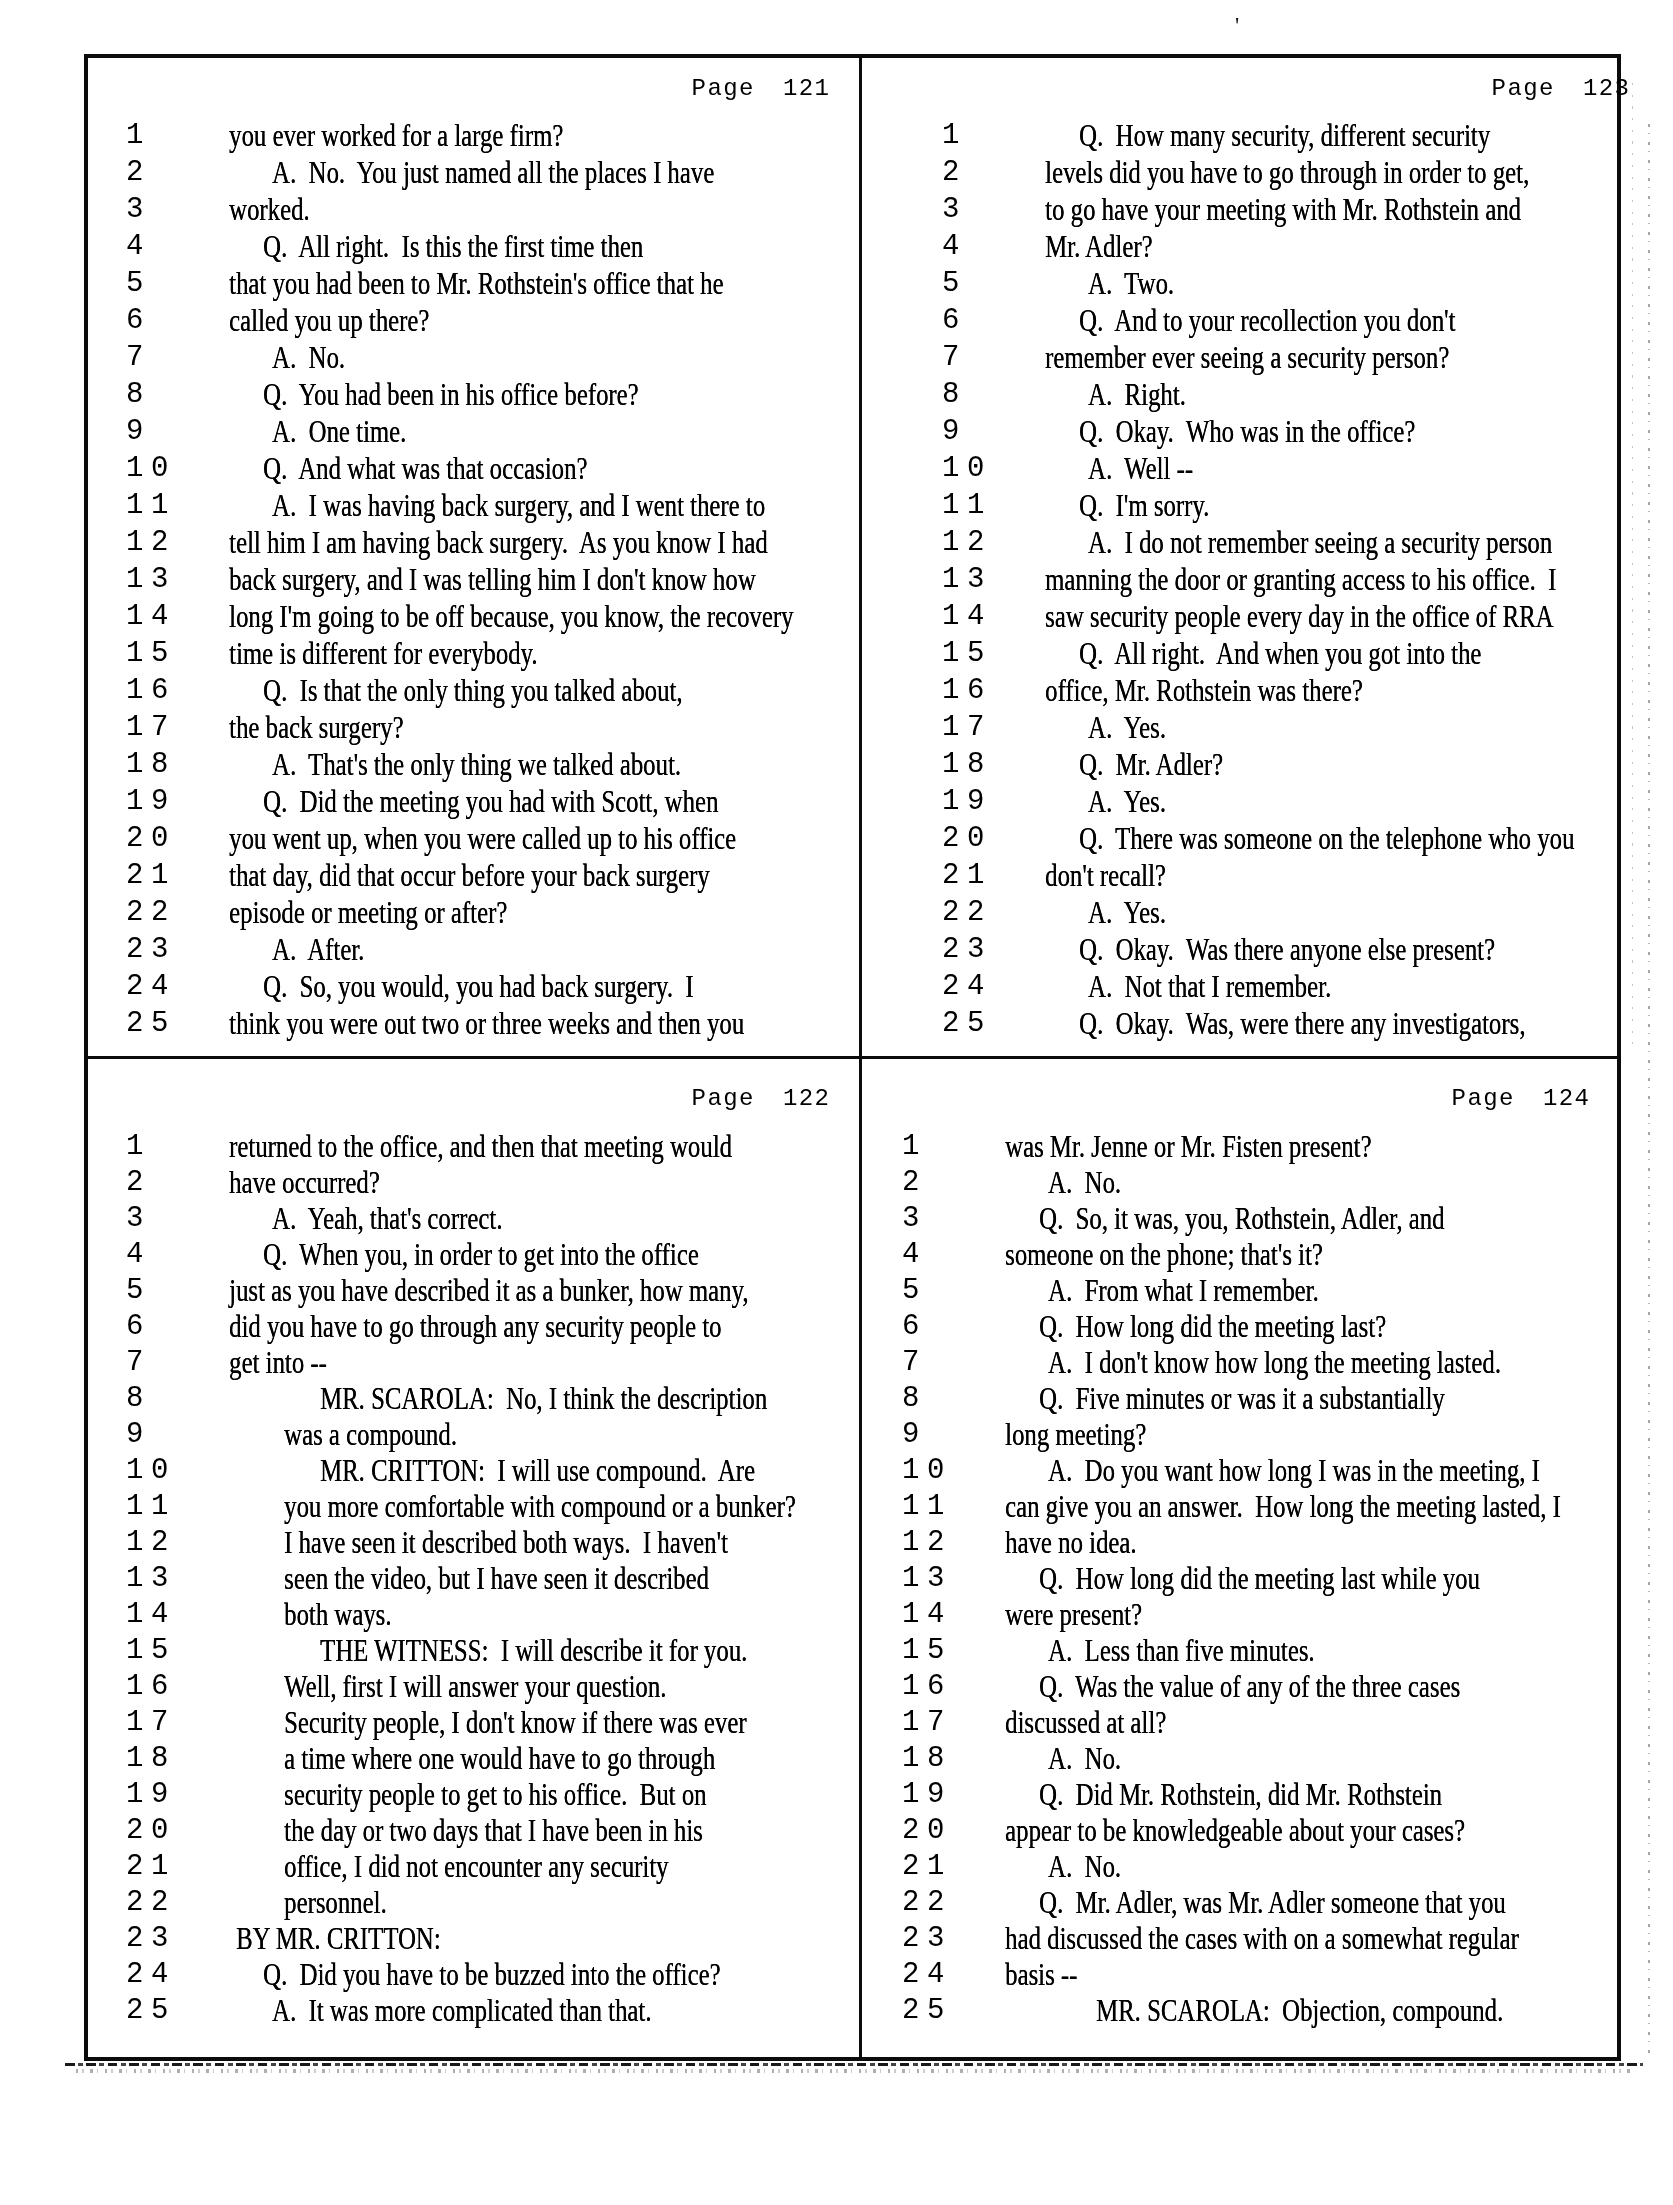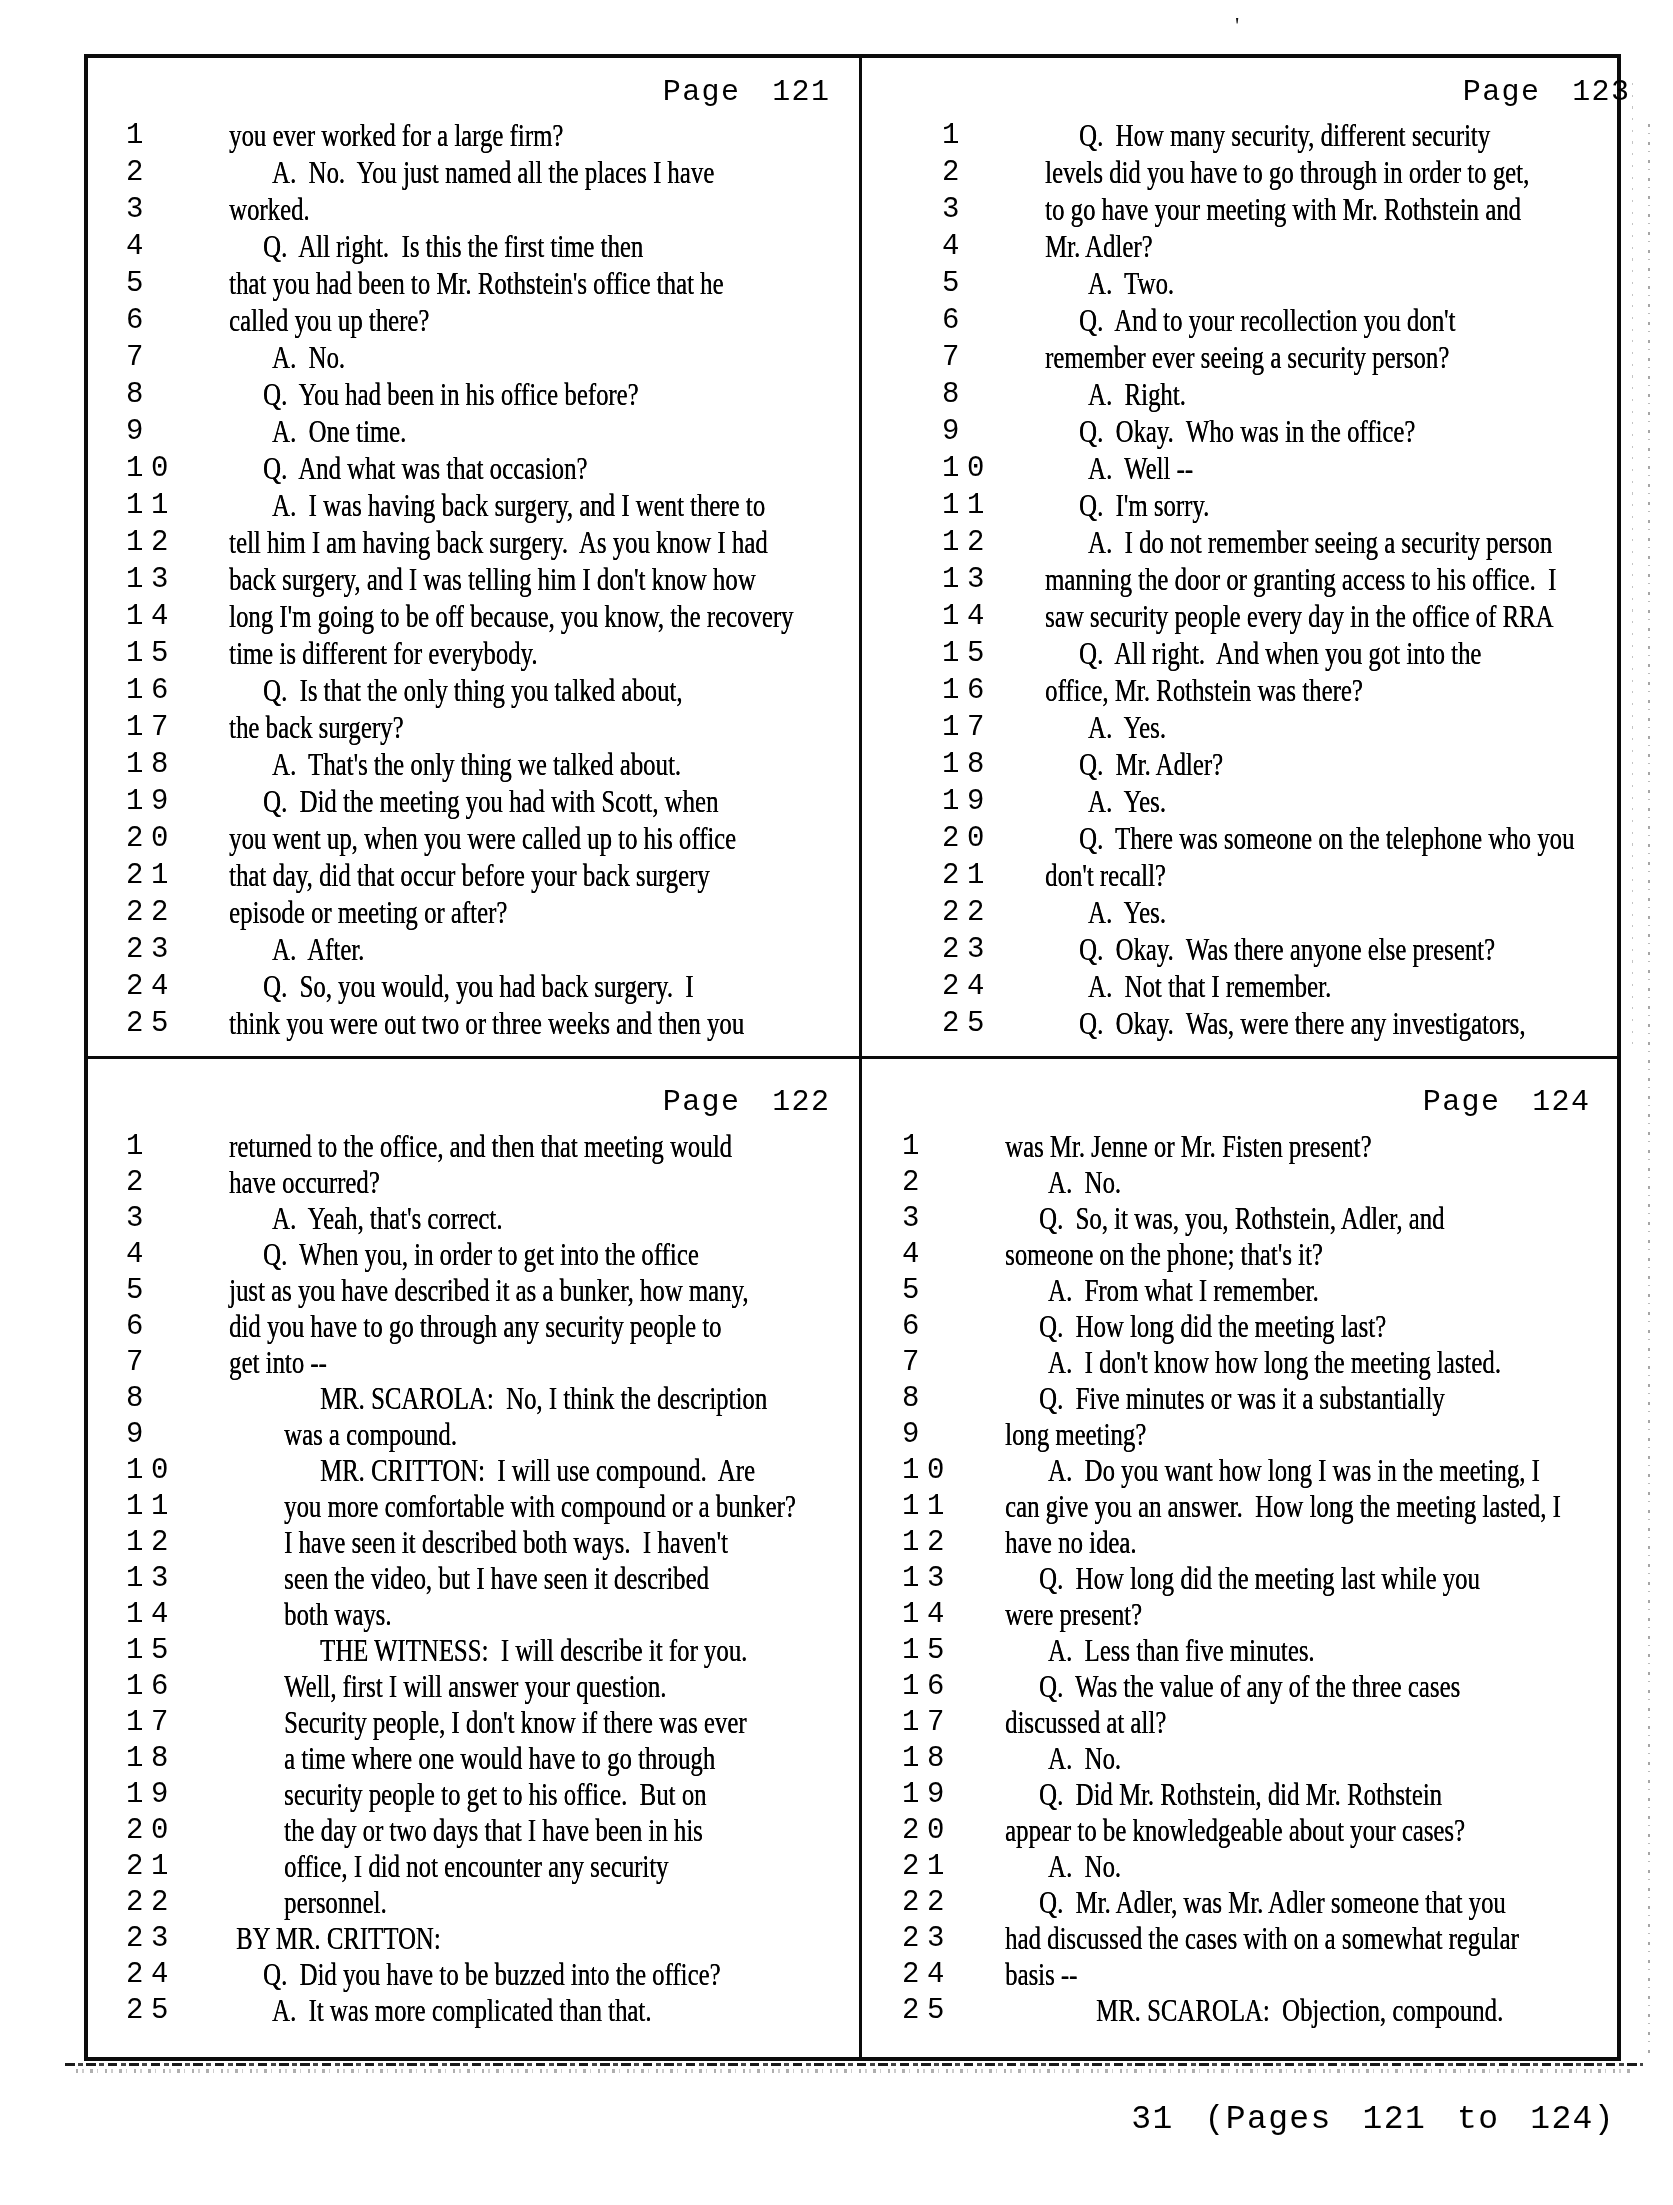--- a/index.html
+++ b/index.html
@@ -20,21 +20,21 @@
   .vdivider{position:absolute;left:859px;top:58px;width:3.4px;height:1999px;background:#0b0b0b;}
   .hdivider{position:absolute;left:84px;top:1056px;width:1537px;height:3.4px;background:#0b0b0b;}
   .quad{position:absolute;overflow:hidden;}
   .quad-121{left:88px;top:58px;width:770px;height:999px;}
   .quad-123{left:904px;top:58px;width:754px;height:999px;}
   .quad-122{left:88px;top:1062px;width:770px;height:996px;}
   .quad-124{left:864px;top:1062px;width:754px;height:996px;}
   .page-header{
     position:absolute;top:16.5px;right:27.6px;
     font-family:"Liberation Mono", monospace;
-    font-size:30px;word-spacing:12.4px;letter-spacing:1.4px;
+    font-size:24px;word-spacing:12.4px;letter-spacing:1.4px;
     white-space:pre;
   }
   .quad-122 .page-header,.quad-124 .page-header{top:23.4px;}
   .lines{position:absolute;left:0;top:61px;width:100%;}
   .quad-122 .lines,.quad-124 .lines{top:68px;}
   .line{display:flex;align-items:flex-start;height:37px;padding-left:38px;box-sizing:border-box;}
   .quad-122 .line,.quad-124 .line{height:36px;}
   .num{
     width:103px;flex:0 0 103px;
     font-family:"Liberation Mono", monospace;
@@ -512,16 +512,15 @@
           <span class="txt ind-s">MR. SCAROLA:  Objection, compound.</span>
         </div>
       </div>
   </section>
 
   <div class="noise-bottom"></div>
   <div class="noise-bottom2"></div>
   <div class="noise-right"></div>
   <div class="noise-right2"></div>
 
-  <div class="footer">31 (Pages 121 to 124)</div>
 
 </div>
 
 
 </body></html>

